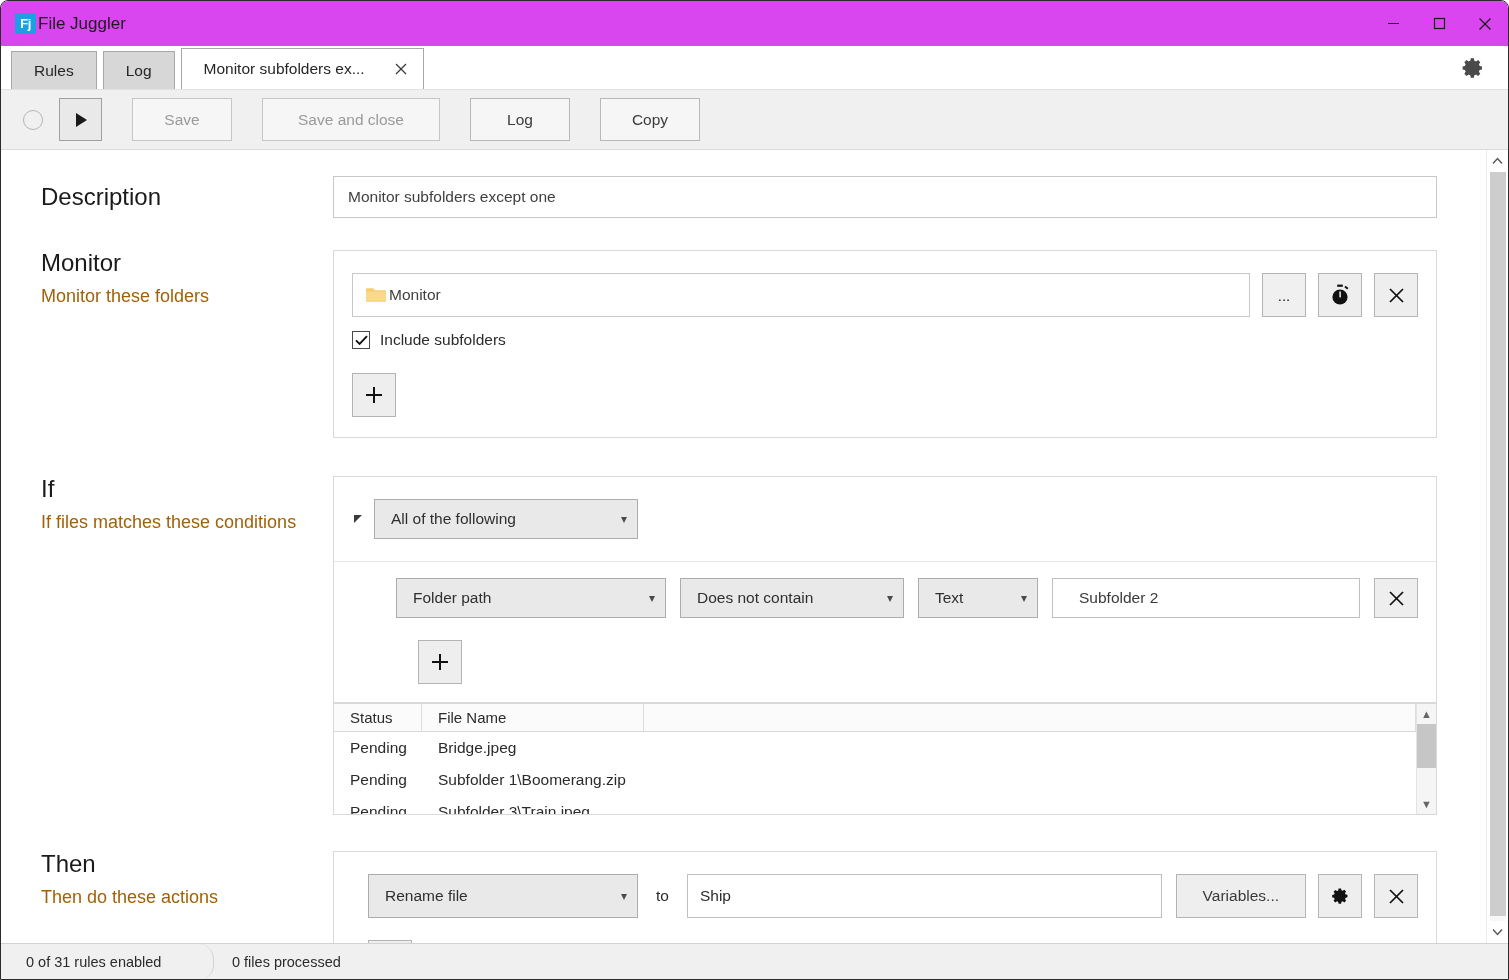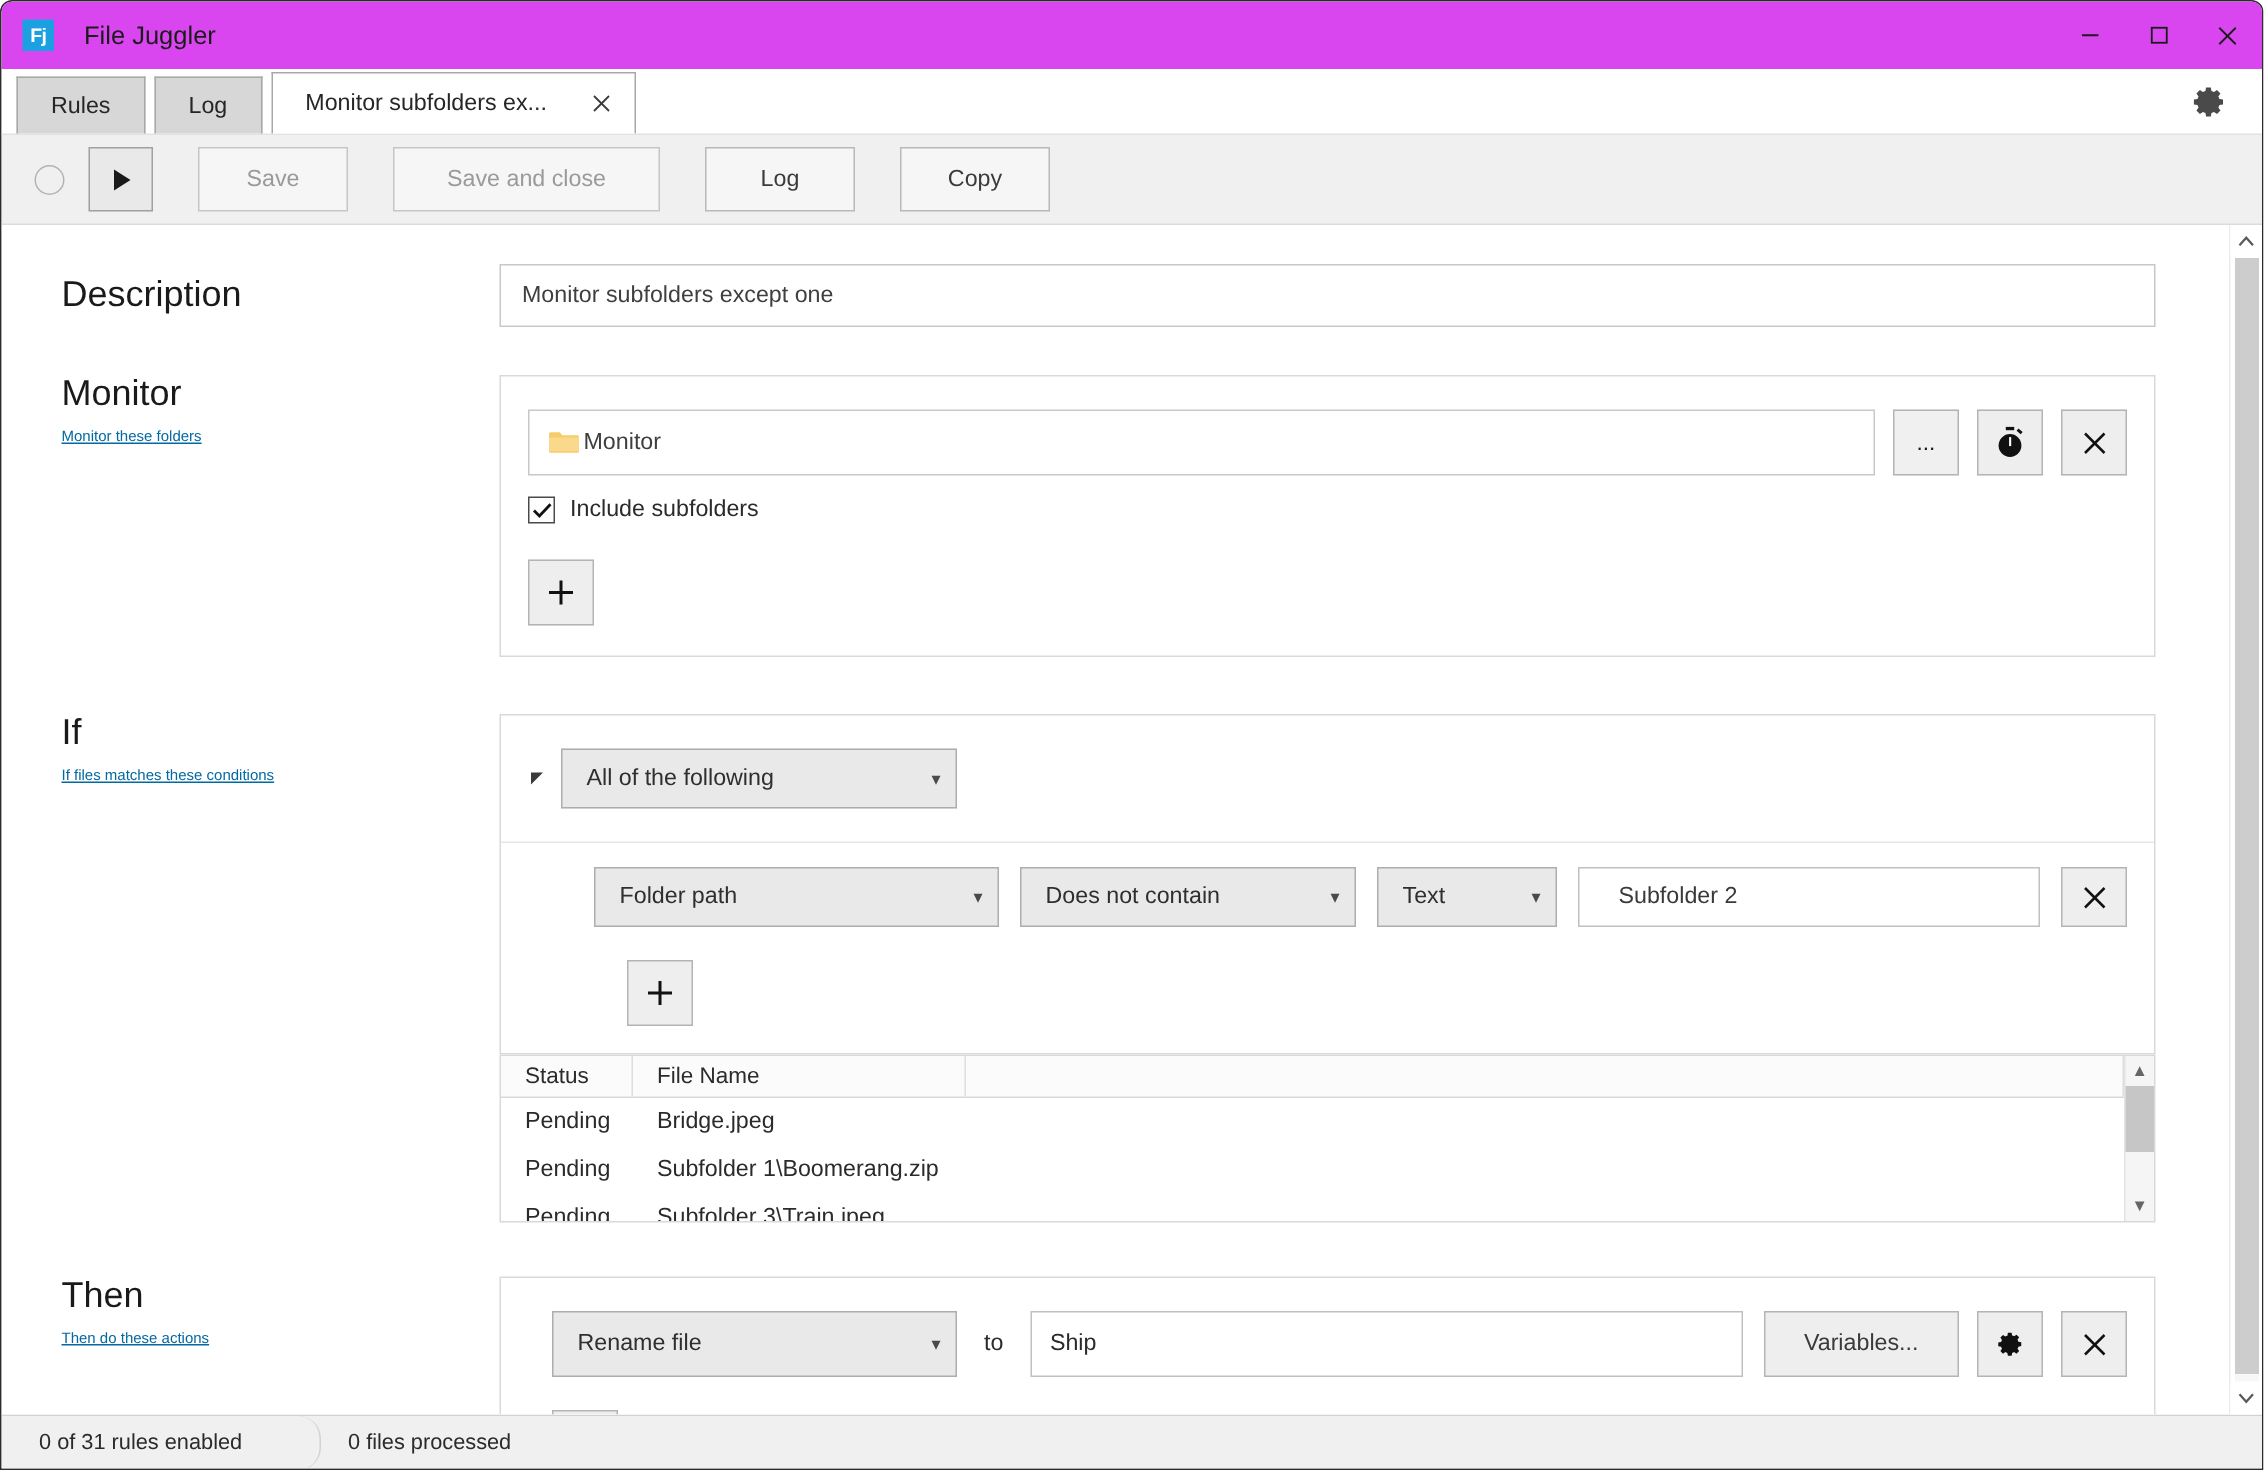--- a/index.html
+++ b/index.html
@@ -34,21 +34,21 @@
     margin-left: 14px;
     background: #1ba1e2;
     color: #ffffff;
     font-size: 13px;
     font-weight: 600;
     display: flex; align-items: center; justify-content: center;
     letter-spacing: -0.5px;
     font-family: "Liberation Sans", sans-serif;
   }
   .app-title {
-    margin-left: 20px;
+    margin-left: 2px;
     font-size: 17px;
     color: #1b1b1b;
   }
   .win-controls { margin-left: auto; display: flex; height: 45px; }
   .win-btn {
     width: 46px; height: 45px;
     display: flex; align-items: center; justify-content: center;
     color: #1b1b1b;
     cursor: default;
   }
@@ -164,24 +164,23 @@
     padding-left: 40px;
     padding-top: 0;
   }
   .sec-title {
     font-size: 24px;
     color: #1a1a1a;
     font-weight: 400;
     line-height: 1.1;
   }
   .sec-sub {
-    font-size: 10px;
-    color: #0369a1;
+    font-size: 18px;
+    color: #a16207;
     margin-top: 10px;
-    text-decoration: underline;
   }
   .field-col { flex: 1 1 auto; padding-right: 49px; }
 
   
   .desc-row { margin-top: 26px; }
   .desc-input {
     height: 42px;
     border: 1px solid #c8c8c8;
     background: #ffffff;
     display: flex; align-items: center;

